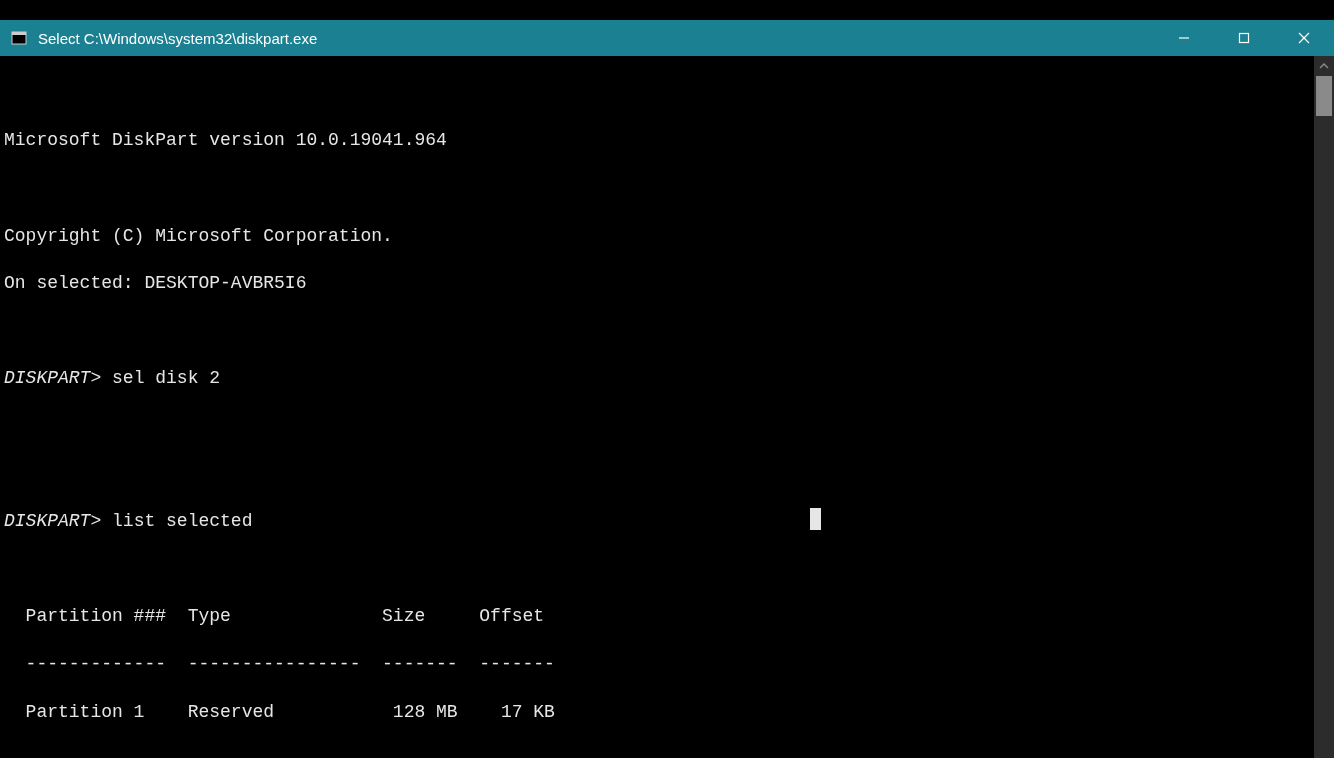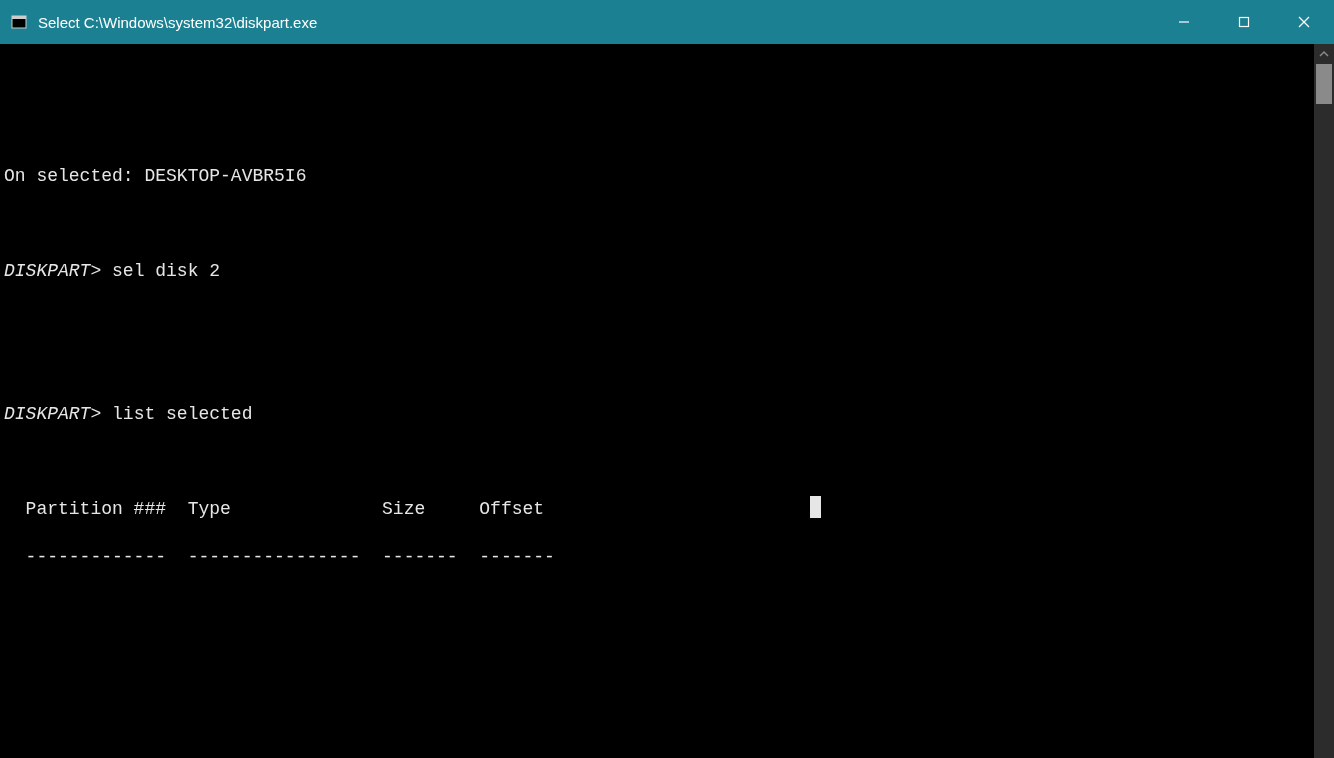--- a/index.html
+++ b/index.html
@@ -16,28 +16,29 @@
       position: relative;
     }
     .window {
       width: 1334px;
       height: 758px;
       display: flex;
       flex-direction: column;
       background: #000;
     }
     .titlebar {
-      height: 44px;
+      height: 36px;
       background: #1b8091;
       display: flex;
       align-items: center;
       padding-left: 10px;
       color: #fff;
       font-size: 15px;
       flex-shrink: 0;
+      margin-top: 20px;
     }
     .titlebar-icon {
       width: 18px;
       height: 18px;
       margin-right: 10px;
       display: flex;
       align-items: center;
       justify-content: center;
     }
     .titlebar-icon svg {
@@ -158,30 +159,33 @@
             <line x1="1" y1="1" x2="11" y2="11"></line>
             <line x1="11" y1="1" x2="1" y2="11"></line>
           </svg>
       </div>
     </div>
   </div>
 
   <div class="terminal-wrapper">
     <div class="terminal">
 <span class="row">&nbsp;</span>
-<span class="row">&nbsp;</span>
+<span class="row">Microsoft DiskPart version 10.0.19041.964</span>
+<span class="row">&nbsp;</span>
+<span class="row">Copyright (C) Microsoft Corporation.</span>
 <span class="row">On selected: DESKTOP-AVBR5I6</span>
 <span class="row">&nbsp;</span>
 <span class="row"><span class="prompt">DISKPART&gt;</span> <span class="cmd">sel disk 2</span></span>
 <span class="row">&nbsp;</span>
 <span class="row">&nbsp;</span>
 <span class="row"><span class="prompt">DISKPART&gt;</span> <span class="cmd">list selected</span></span>
 <span class="row">&nbsp;</span>
 <span class="row">  Partition ###  Type              Size     Offset</span>
 <span class="row">  -------------  ----------------  -------  -------</span>
+<span class="row">  Partition 1    Reserved           128 MB    17 KB</span>
 
 
 
 
 
 
 
 
 
 

